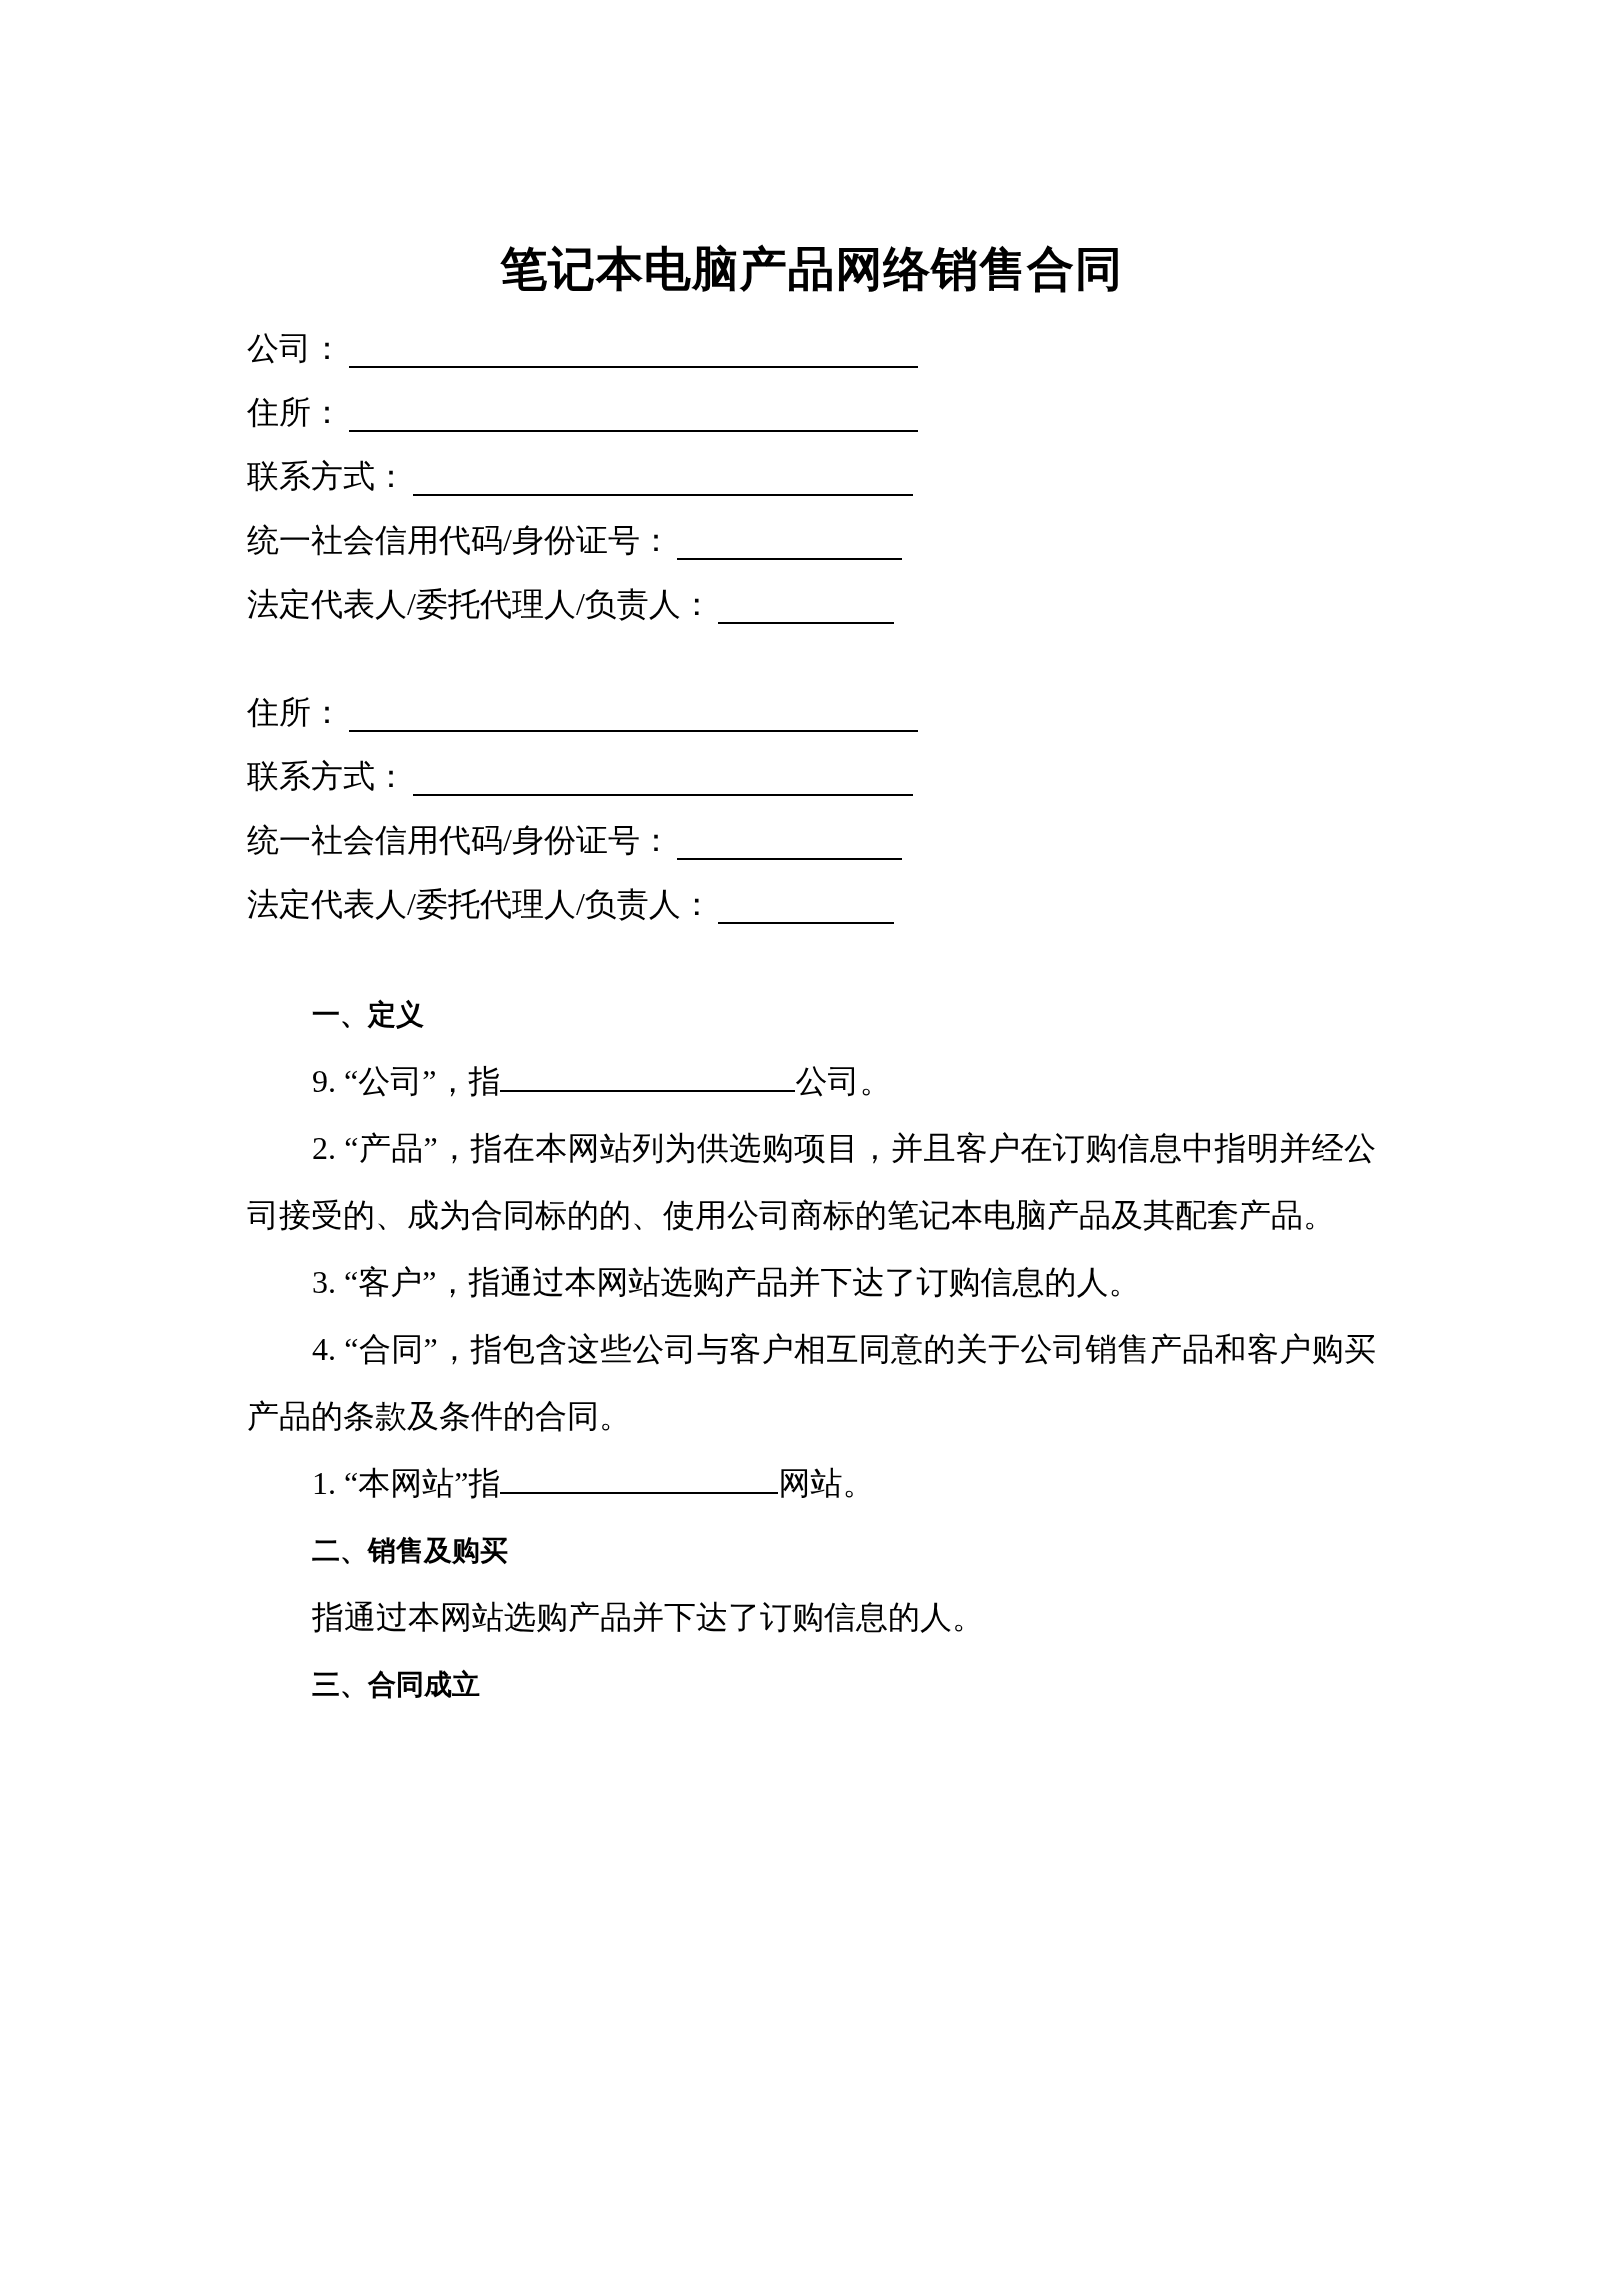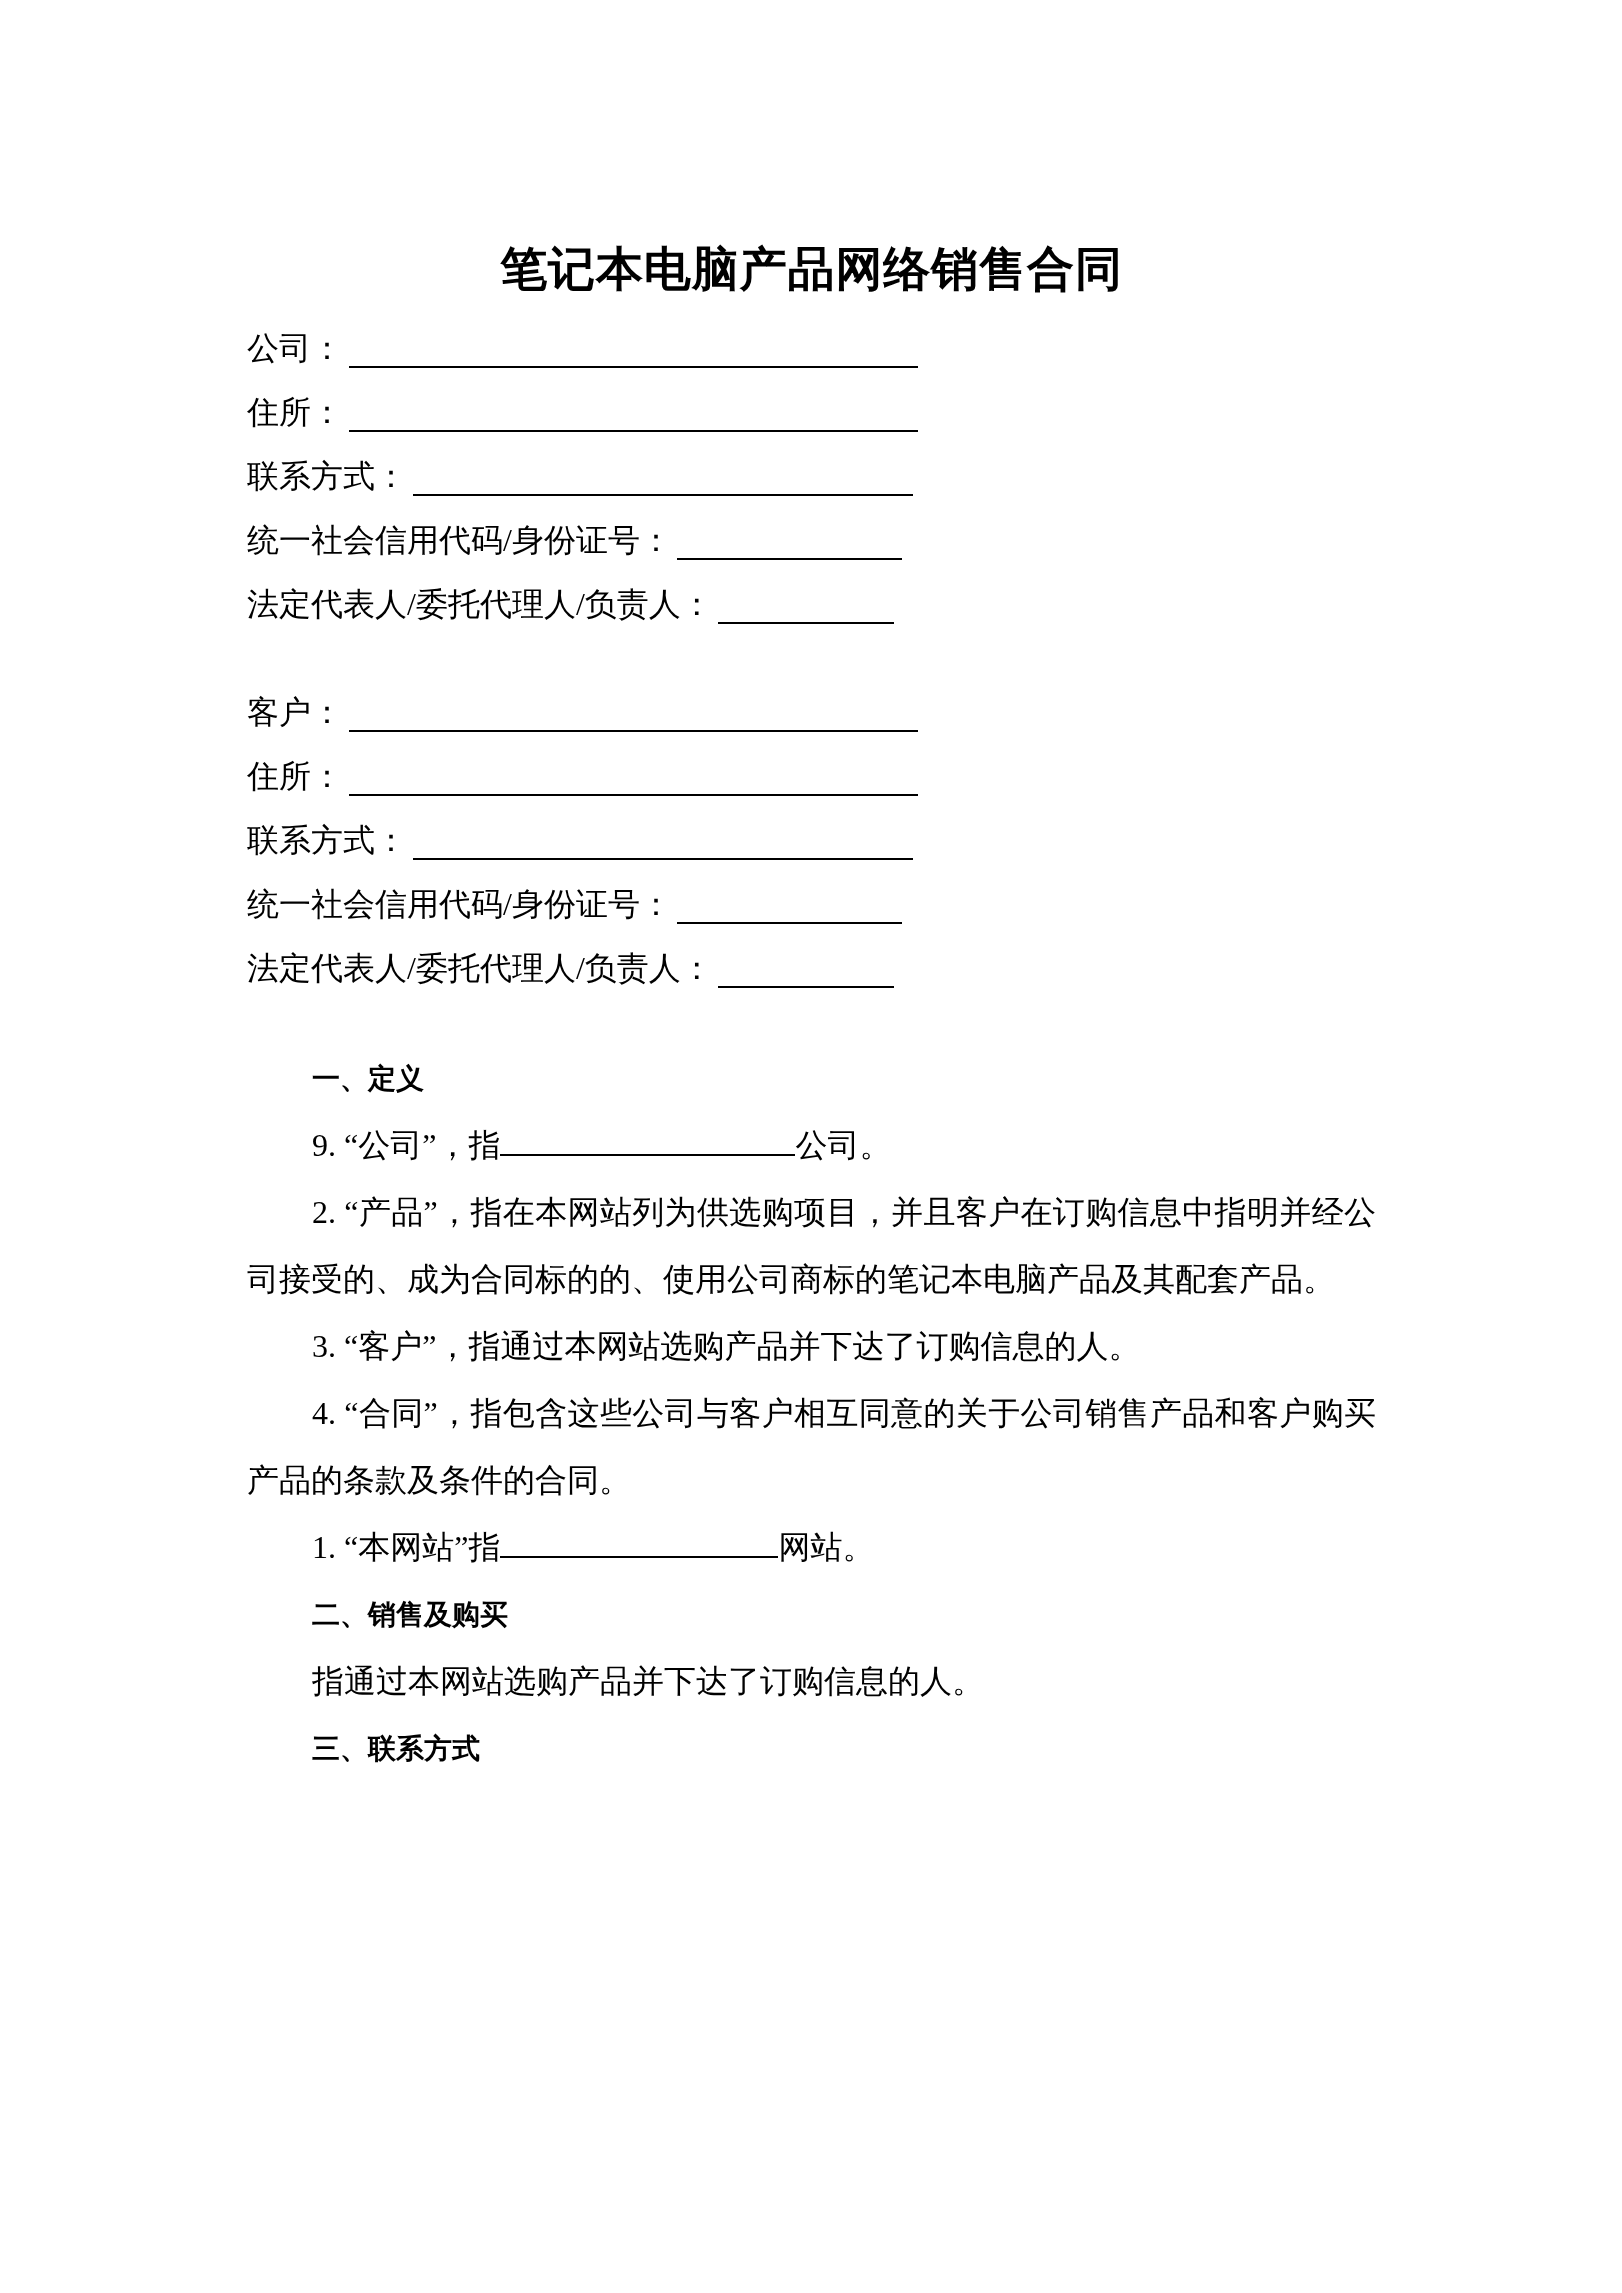--- a/index.html
+++ b/index.html
@@ -106,24 +106,20 @@
         <span class="blank bl-4"></span>
       </div>
       <div class="form-row">
         <span class="label">法定代表人/委托代理人/负责人：</span>
         <span class="blank bl-5"></span>
       </div>
     </div>
 
     <div class="party-block second">
       <div class="form-row">
-        <span class="label bold">客户：</span>
-        <span class="blank bl-1"></span>
-      </div>
-      <div class="form-row">
         <span class="label">住所：</span>
         <span class="blank bl-2"></span>
       </div>
       <div class="form-row">
         <span class="label">联系方式：</span>
         <span class="blank bl-3"></span>
       </div>
       <div class="form-row">
         <span class="label">统一社会信用代码/身份证号：</span>
         <span class="blank bl-4"></span>
@@ -145,18 +141,18 @@
       <p>3. “客户”，指通过本网站选购产品并下达了订购信息的人。</p>
 
       <p>4. “合同”，指包含这些公司与客户相互同意的关于公司销售产品和客户购买产品的条款及条件的合同。</p>
 
       <p><span>1. “本网站”指</span><span class="inline-blank ib-2"></span><span>网站。</span></p>
 
       <h2>二、销售及购买</h2>
 
       <p>指通过本网站选购产品并下达了订购信息的人。</p>
 
-      <h2>三、联系方式</h2>
+      <h2>三、合同成立</h2>
     </div>
 
   </div>
 </div>
 
 
 </body></html>

